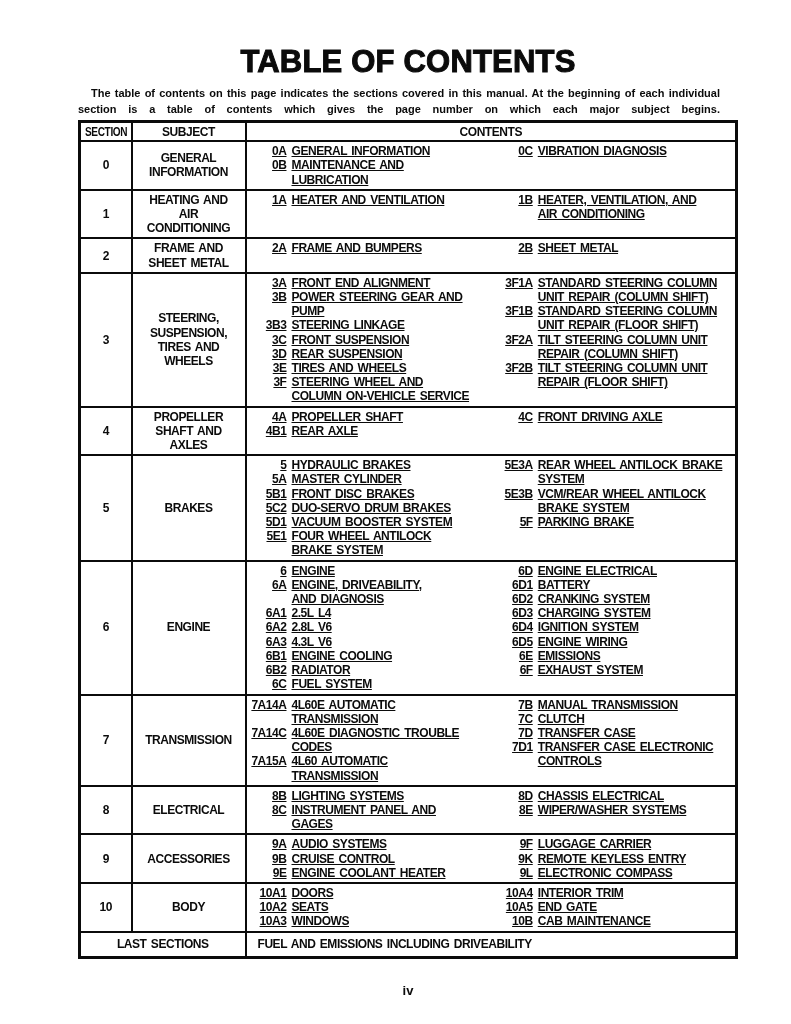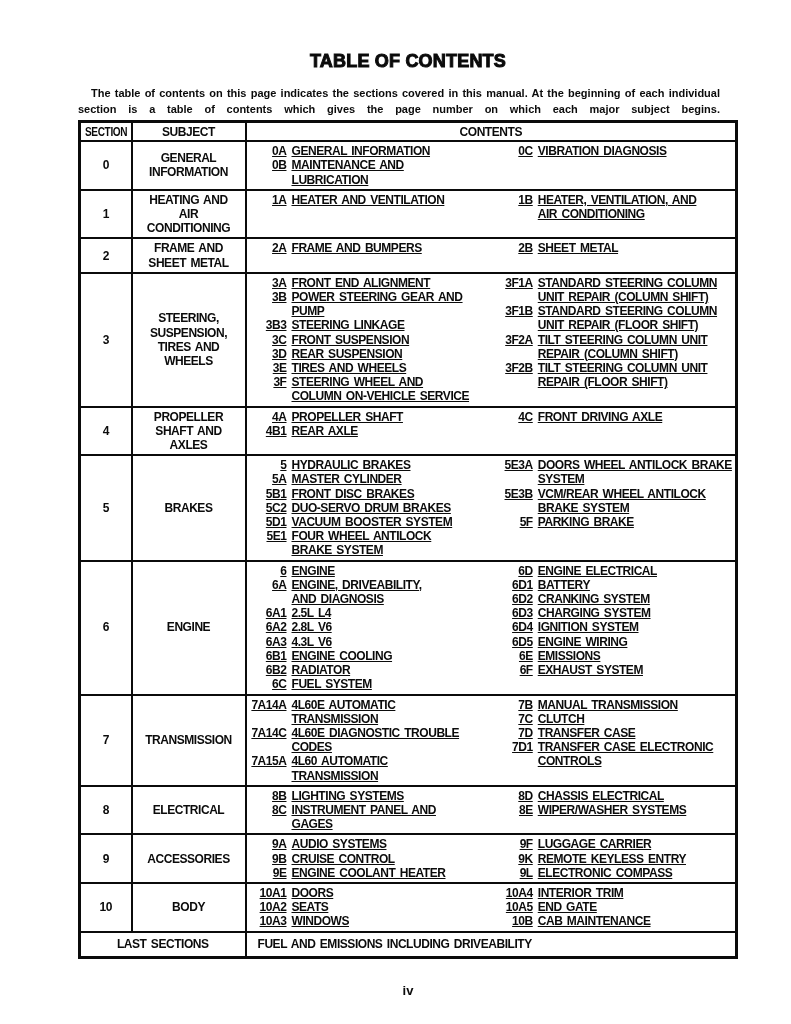--- a/index.html
+++ b/index.html
@@ -4,21 +4,21 @@
 <style>
   html,body{margin:0;padding:0;}
   body{
     width:791px;height:1024px;background:#ffffff;
     font-family:"Liberation Sans",sans-serif;color:#0b0b0b;
     -webkit-font-smoothing:antialiased;
   }
   .doc{padding-top:46px;}
   .title{
     margin:0 0 9px 78px;width:660px;text-align:center;
-    font-size:18px;line-height:31px;font-weight:bold;letter-spacing:0.2px;
+    font-size:31px;line-height:31px;font-weight:bold;letter-spacing:0.2px;
     -webkit-text-stroke:1px #0b0b0b;
   }
   .intro{
     margin:0 0 3px 78px;width:642px;
     font-size:11px;line-height:15.6px;font-weight:bold;
     text-align:justify;text-align-last:justify;text-indent:13px;word-spacing:1px;
   }
   table.toc{
     border-collapse:collapse;table-layout:fixed;
     margin-left:78px;width:660px;
@@ -255,21 +255,21 @@
                 </div>
                 <div class="entry">
                   <span class="code">5E1</span>
                   <span class="titl">FOUR WHEEL ANTILOCK
 BRAKE SYSTEM</span>
                 </div>
               </div>
               <div class="col right">
                 <div class="entry">
                   <span class="code">5E3A</span>
-                  <span class="titl">DOORS WHEEL ANTILOCK BRAKE
+                  <span class="titl">REAR WHEEL ANTILOCK BRAKE
 SYSTEM</span>
                 </div>
                 <div class="entry">
                   <span class="code">5E3B</span>
                   <span class="titl">VCM/REAR WHEEL ANTILOCK
 BRAKE SYSTEM</span>
                 </div>
                 <div class="entry">
                   <span class="code">5F</span>
                   <span class="titl">PARKING BRAKE</span>

